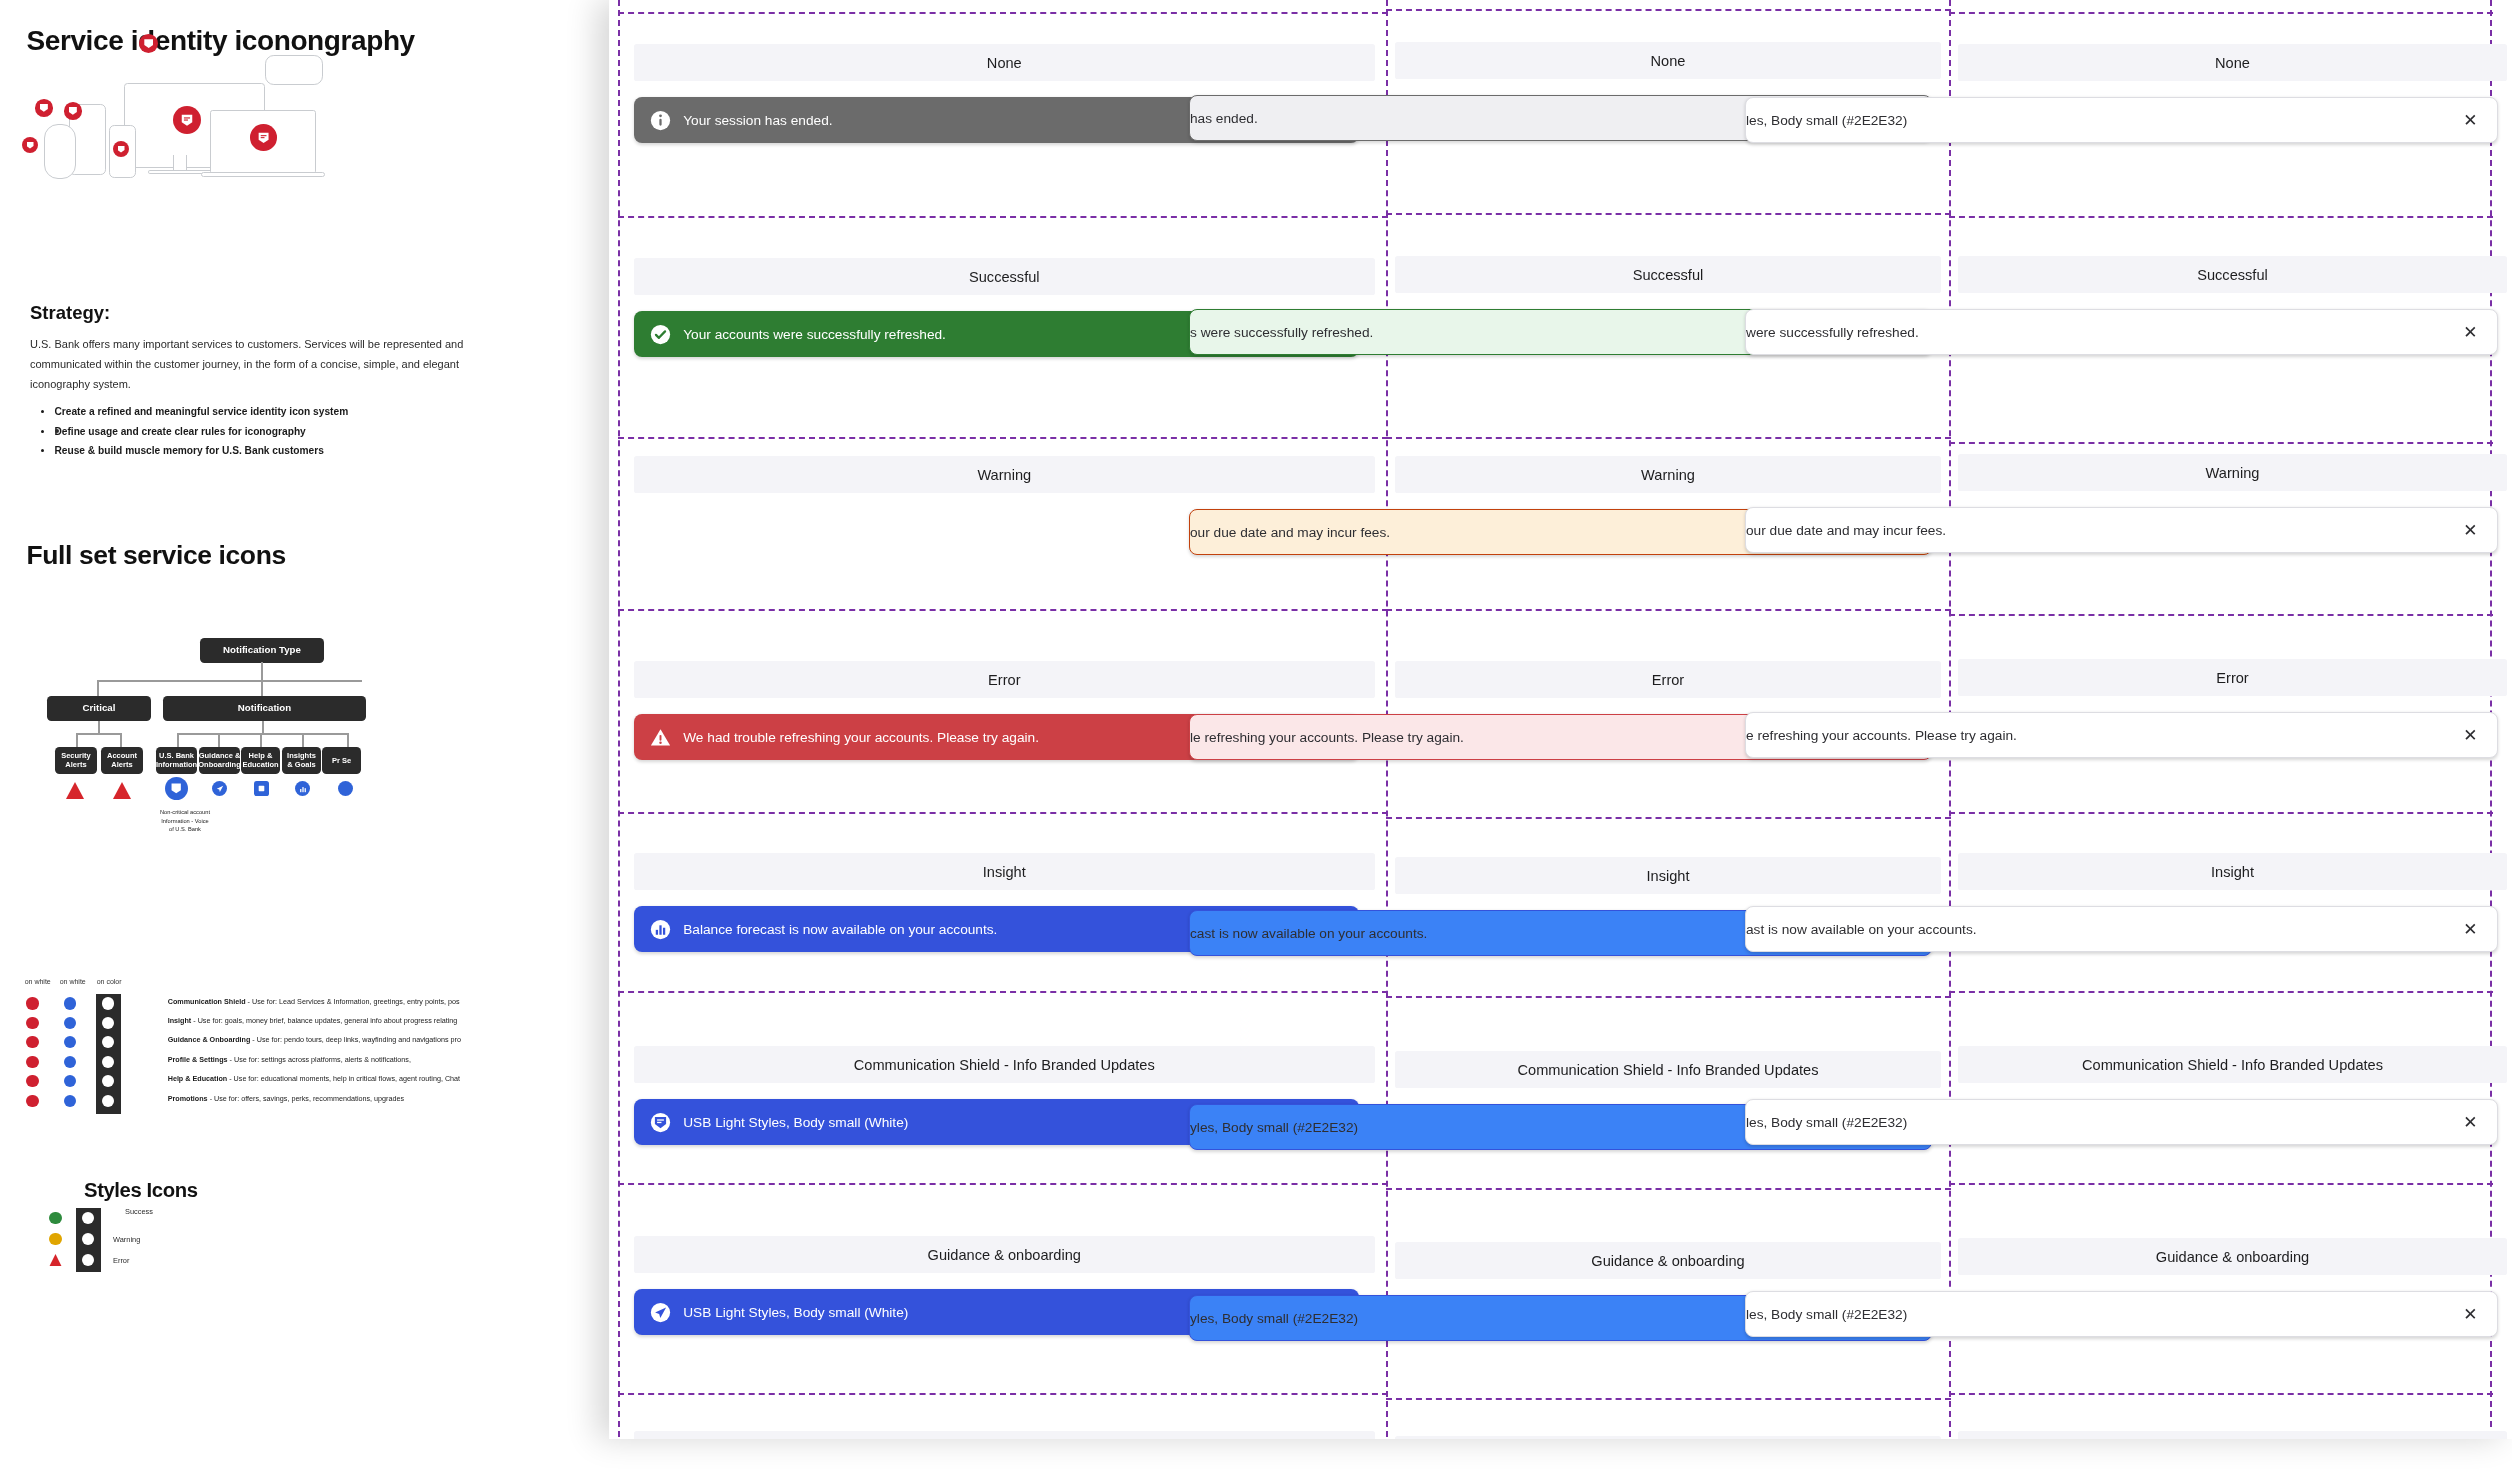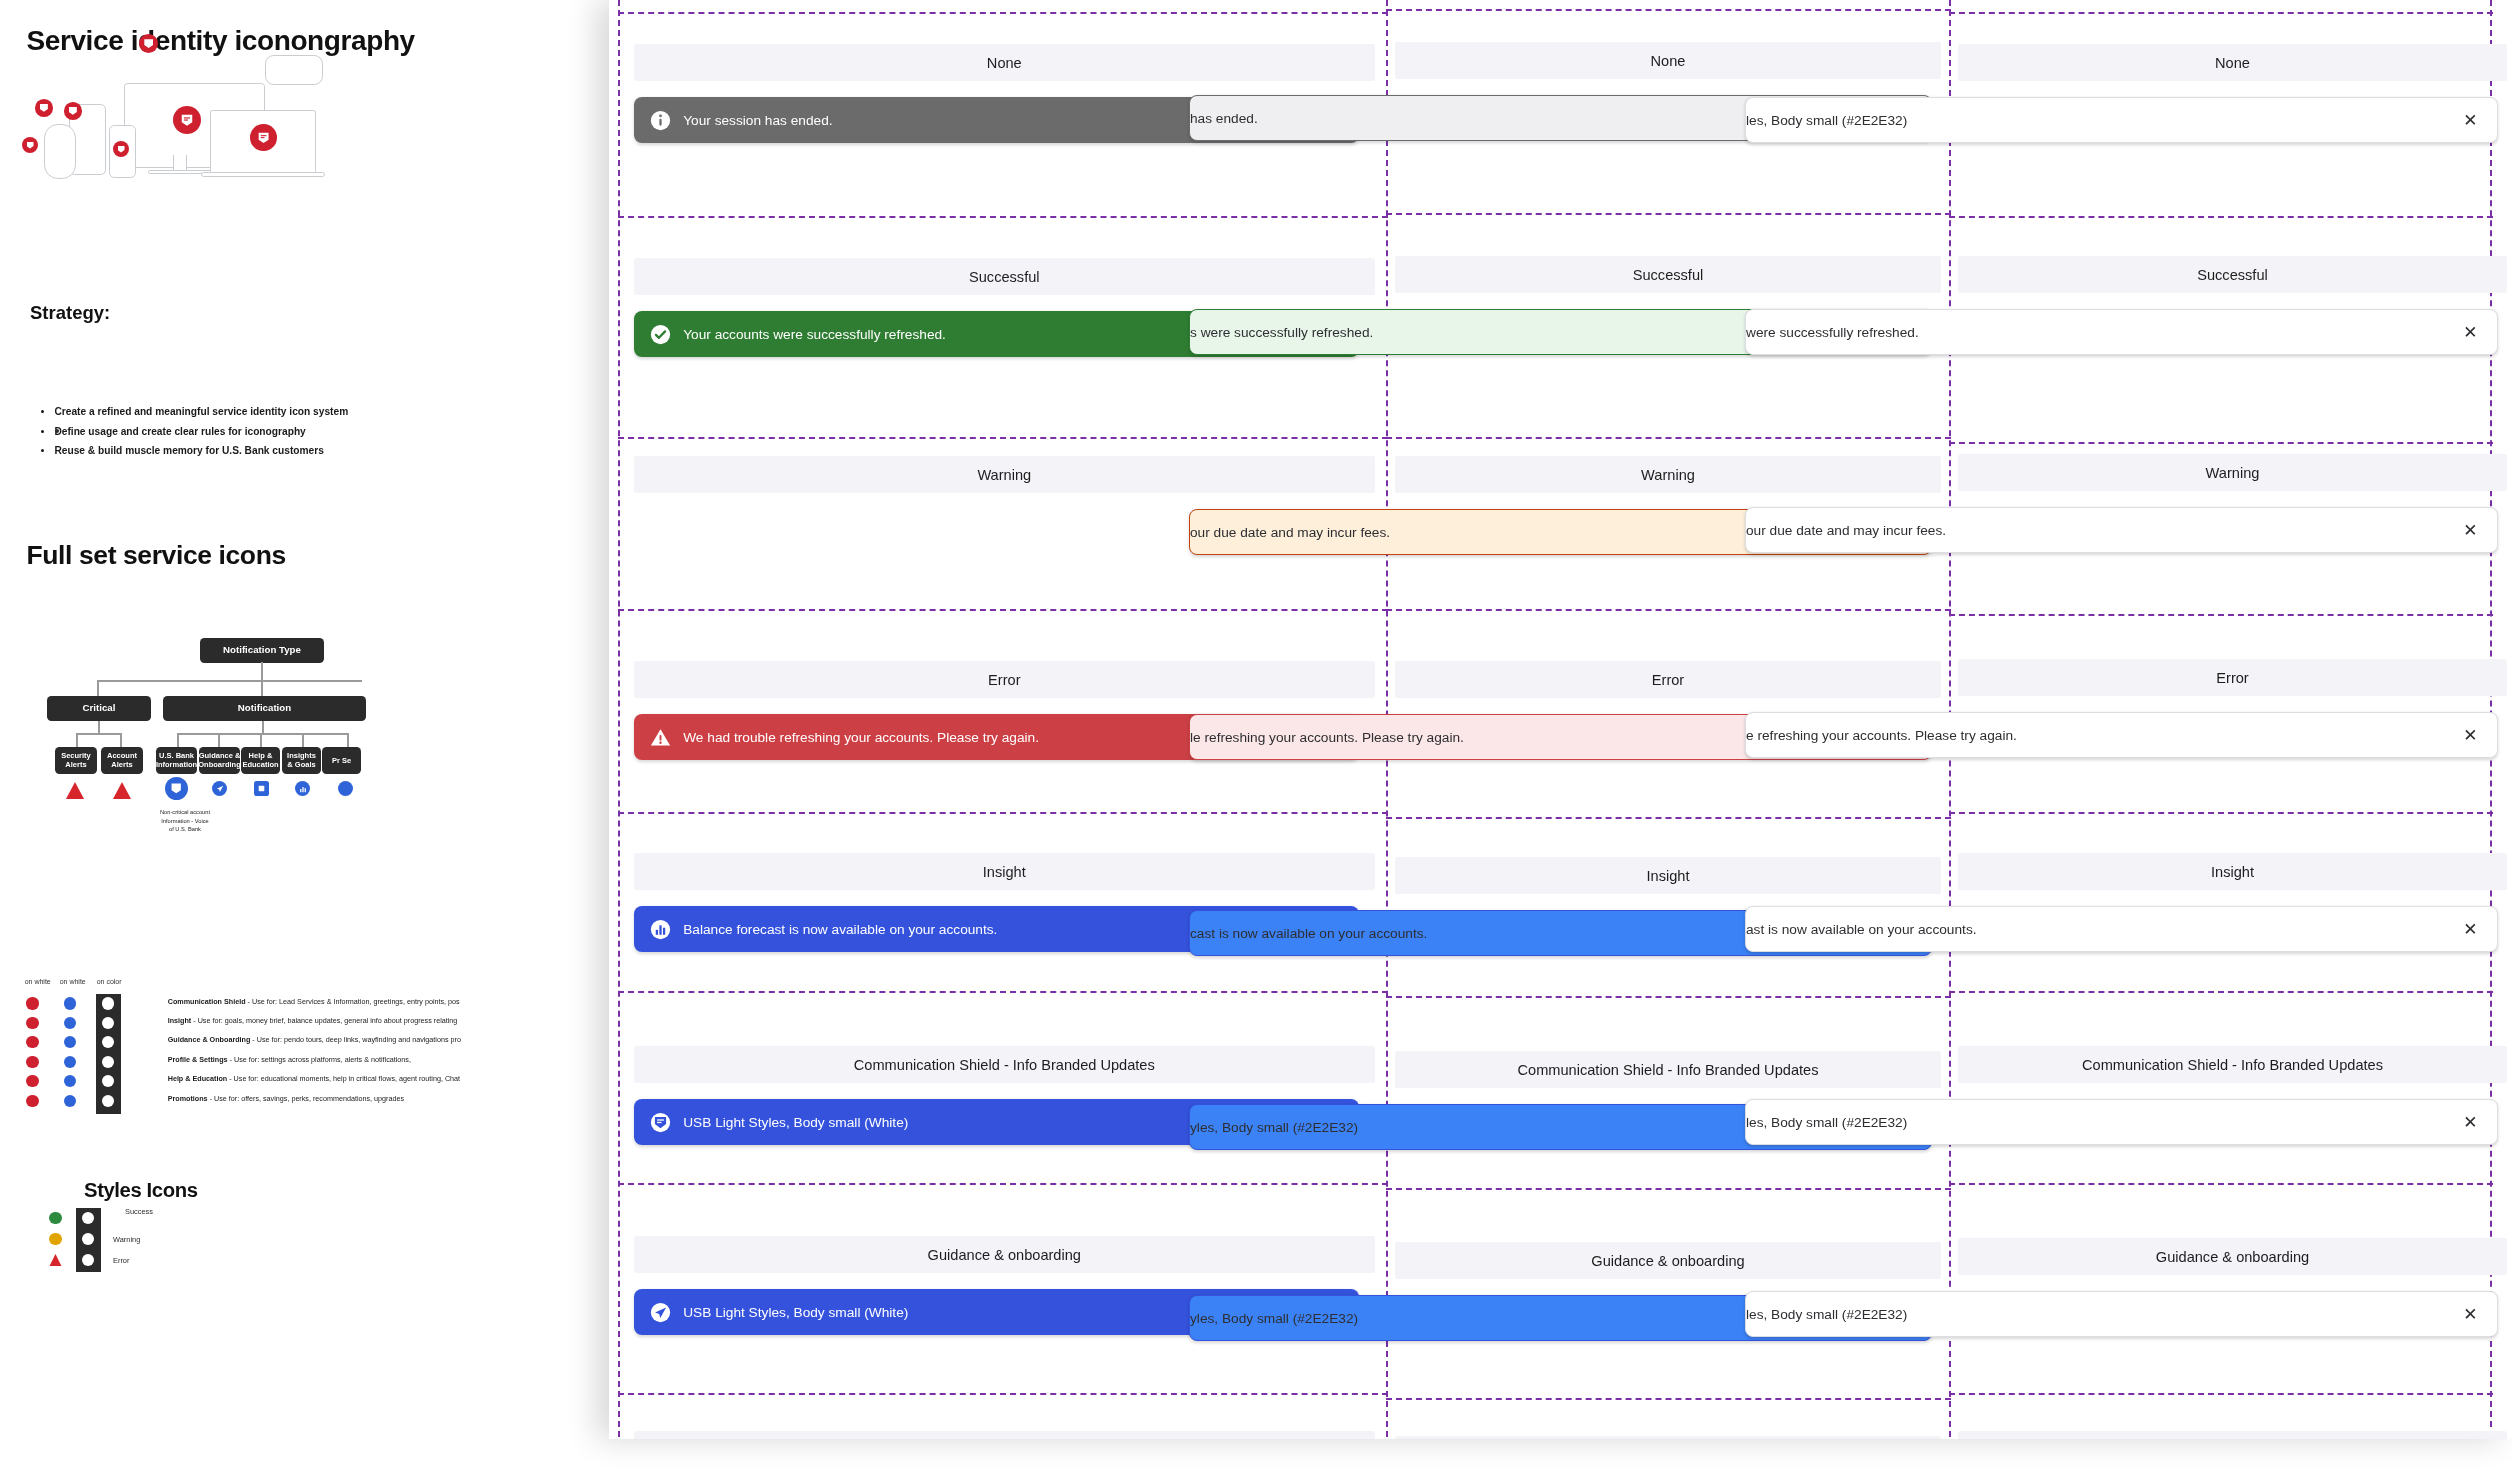--- a/index.html
+++ b/index.html
@@ -177,20 +177,21 @@
       </div>
     <div class="redcirc" style="left:22px;top:137px;width:16px;height:16px;">
         <div class="sh" style="width:7px;height:7px;clip-path:polygon(0 0,100% 0,100% 66%,50% 100%,0 66%);"></div>
       </div>
     <div class="redcirc" style="left:139px;top:34px;width:19.4px;height:19.4px;">
         <div class="sh" style="width:8.8px;height:8.8px;clip-path:polygon(0 0,100% 0,100% 66%,50% 100%,0 66%);"></div>
       </div>
   </div>
 
   <div id="strategy-head">Strategy:</div>
+  <div id="strategy-body">U.S. Bank offers many important services to customers. Services will be represented and communicated within the customer journey, in the form of a concise, simple, and elegant iconography system.</div>
   <ul id="strategy-bullets">
     <li>Create a refined and meaningful service identity icon system</li>
     <li>Define usage and create clear rules for iconography</li>
     <li>Reuse &amp; build muscle memory for U.S. Bank customers</li>
   </ul>
 
   <div class="slide-title" id="title-fullset">Full set service icons</div>
 
   <div style="position:absolute;left:0;top:0;">
     <div class="node big" style="left:200px;top:638px;width:124px;height:25px;">Notification Type</div>

